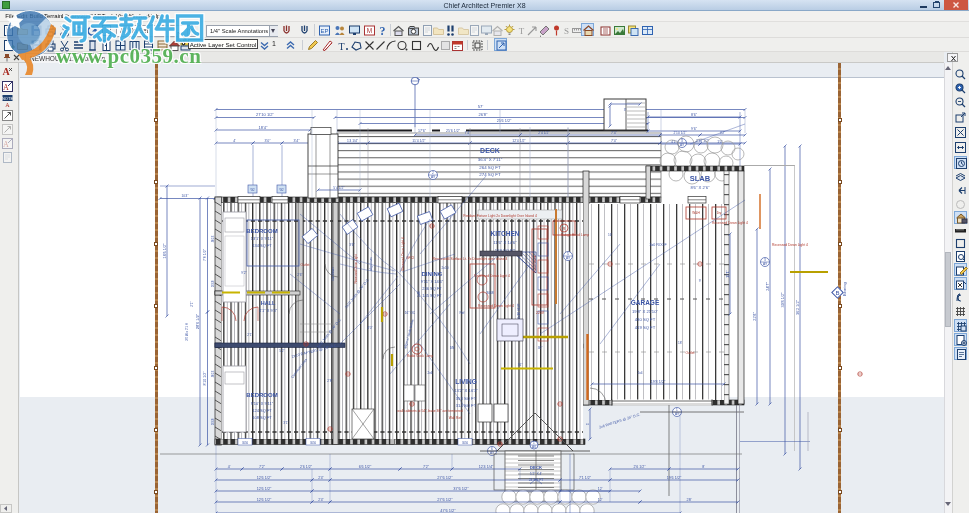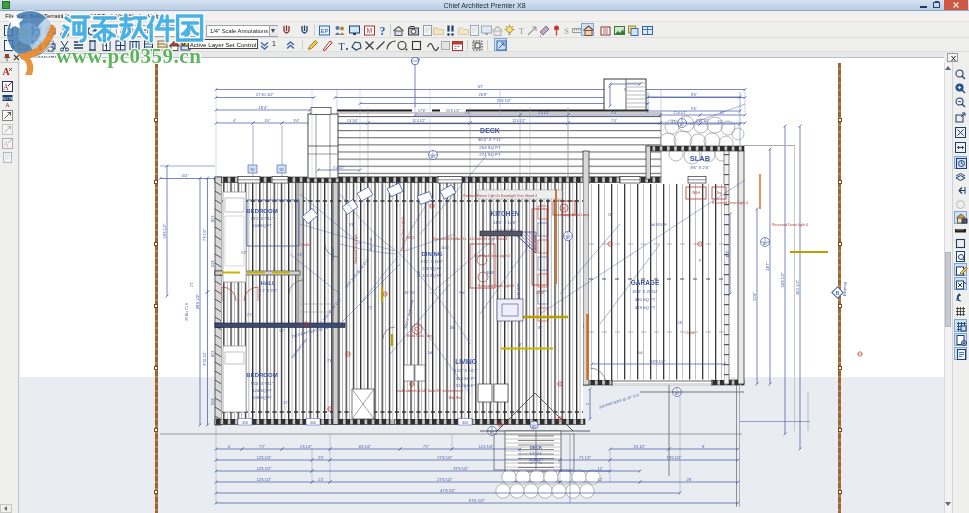--- a/index.html
+++ b/index.html
@@ -7,21 +7,21 @@
 #title{width:100%;text-align:center;font-size:7px;color:#1b2838;line-height:11px}
 #appico{left:2px;top:1px;width:8px;height:8px;background:#3f9e3f;border:1px solid #2a6e2a}
 #closebtn{left:944px;top:0;width:24px;height:10px;background:#cd5742;color:#fff;font-size:7px;text-align:center;line-height:10px}
 #menubar{left:0;top:11px;width:969px;height:11px;background:#f2f1ef;border-bottom:1px solid #e0dfdd;font-size:6px;color:#111}
 #menubar span{display:inline-block;margin:0 3.2px;line-height:11px}
 #toolbar1{left:0;top:22px;width:969px;height:16px;background:#efefed;border-bottom:1px solid #dddcda}
 #toolbar2{left:0;top:38px;width:969px;height:14px;background:#efefed;border-bottom:1px solid #dddcda}
 #tabbar{left:0;top:52px;width:944px;height:11px;background:#e8e8e6;border-bottom:1px solid #c9c9c7}
 #tab{left:25px;top:53px;width:133px;height:10px;background:#f4f5f7;border:1px solid #b9bcc2;border-bottom:none;font-size:6.5px;color:#333;padding-left:4px;line-height:9px}
 #leftbar{left:0;top:63px;width:19px;height:450px;background:#efefed;border-right:1px solid #c6c6c4}
-#canvas{left:20px;top:57px;width:924px;height:320px;background:#fff}
+#canvas{left:20px;top:77px;width:924px;height:320px;background:#fff}
 #vscroll{left:944px;top:63px;width:8px;height:450px;background:#f3f3f5;border-left:1px solid #d8d8dc}
 #vthumb{left:945px;top:252px;width:6px;height:75px;background:#c7cad0;border:1px solid #b2b6bd}
 #rightbar{left:952px;top:52px;width:17px;height:461px;background:#efefed;border-left:1px solid #d2d2d0}
 .ic{position:absolute;width:13px;height:13px}
 .ic svg,.ab svg{display:block}
 .sel{background:#cfe0f5;border:1px solid #7da7d8}
 .combo{position:absolute;background:#fff;border:1px solid #9aa2ae;font-size:6.3px;color:#222;line-height:10px;padding-left:3px}
 .carr{position:absolute;width:9px;background:#e8ebf0;border-left:1px solid #9aa2ae}
 .tri{position:absolute;width:0;height:0;border-left:2.5px solid transparent;border-right:2.5px solid transparent;border-top:4px solid #445}
 #tooltip{left:188px;top:39px;width:70px;height:10px;background:#fffefa;border:1px solid #444;font-size:6.2px;line-height:9px;text-align:center;color:#111;z-index:60}

